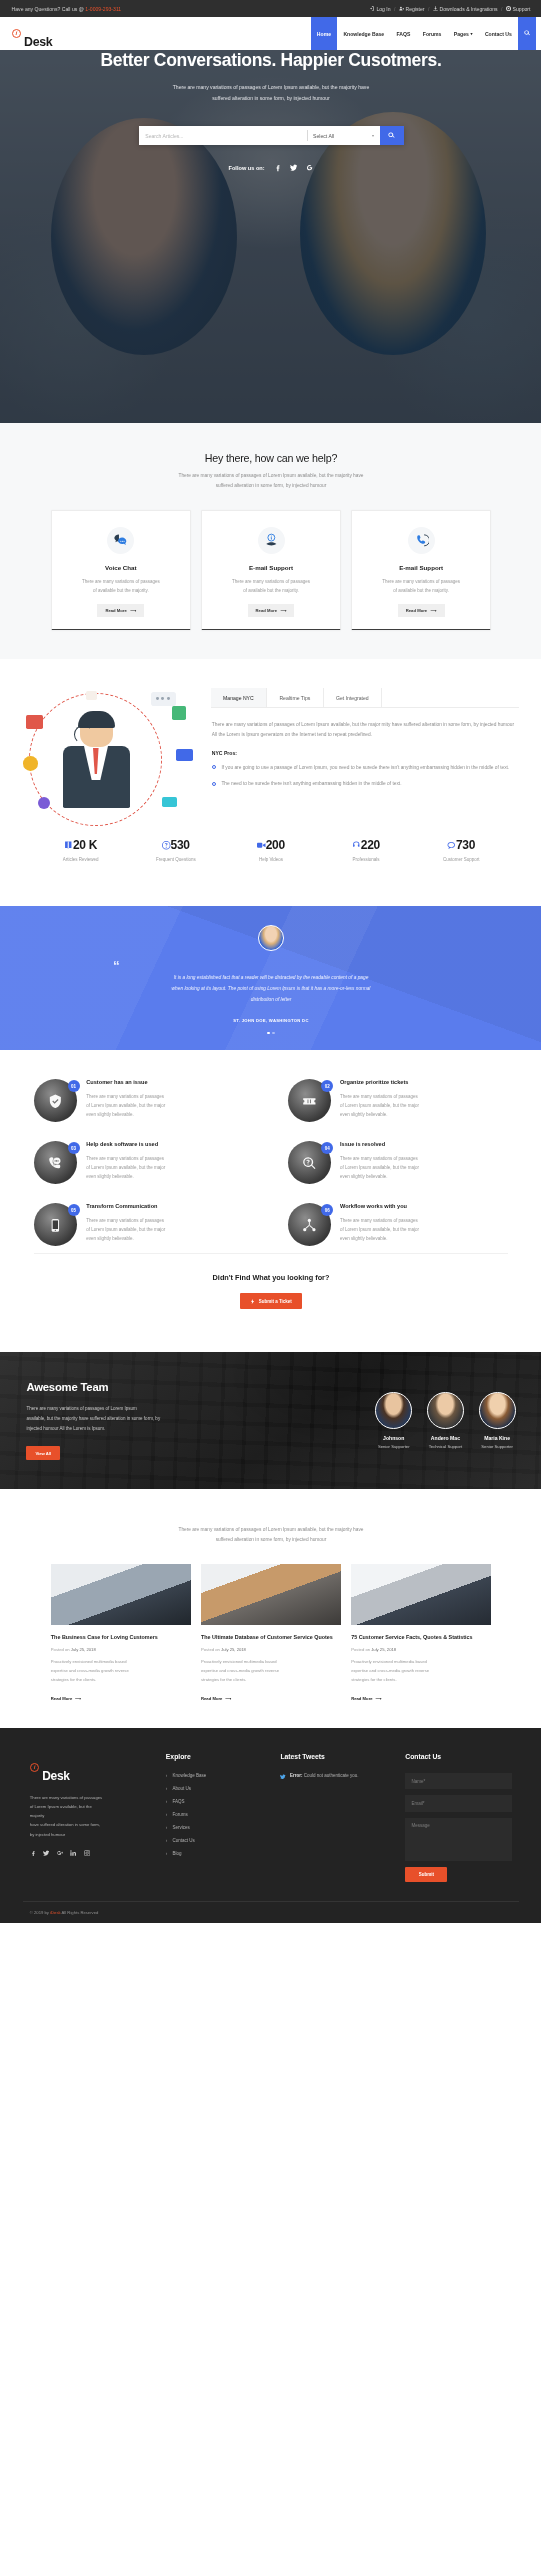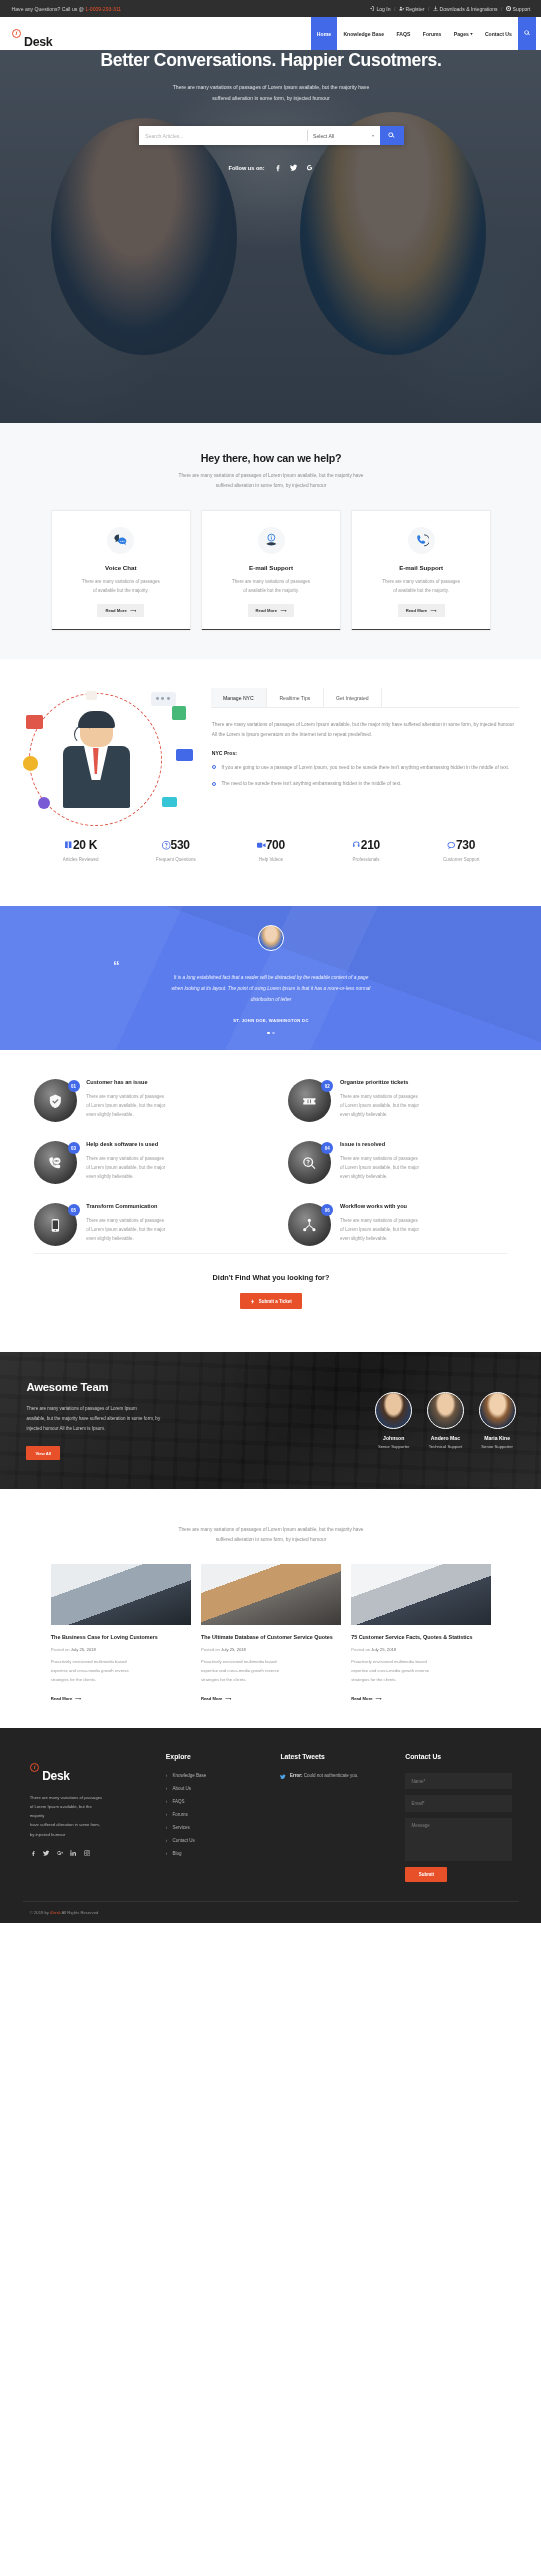--- a/index.html
+++ b/index.html
@@ -102,21 +102,21 @@
 
   .follow {
     margin-top:19px; display:flex; align-items:center; justify-content:center; gap:9px;
     color:#fff; font-size:5.6px; font-weight:bold;
   }
   .follow .sic { width:7.3px; height:7.3px; fill:#fff; }
 
   
   .sec { padding:29px 0; }
   .sec-head { text-align:center; margin-bottom:19px; }
-  .sec-title { font-size:10.7px; font-weight:bold; color:#1b1b1b; letter-spacing:-0.2px; }
+  .sec-title { font-size:10.7px; font-weight:normal; color:#1b1b1b; letter-spacing:-0.2px; }
   .sec-sub { font-size:4.8px; color:#8d8d8d; line-height:2.1; margin-top:6.8px; }
   .help-sec { background:#f7f8f9; }
 
   .cards { display:flex; gap:10.2px; justify-content:center; }
   .card {
     width:140px; background:#fff; border:0.6px solid #ececec; border-radius:1.1px;
     padding:16px 11.3px 12.4px; text-align:center; box-shadow:0 0.6px 1.7px rgba(0,0,0,.04);
     border-bottom:1.1px solid #3d3d3d;
   }
   .card-ic {
@@ -611,30 +611,30 @@
           <span class="stat-num">530</span>
         </div>
         <div class="stat-lbl">Frequent Questions</div>
       </div>
       <div class="stat">
         <div class="stat-top">
           <svg viewBox="0 0 16 16">
               <rect x="0" y="3.5" width="10" height="9" rx="1.5"></rect>
               <path d="M11 7l5-2.8v7.6L11 9V7z"></path>
             </svg>
-          <span class="stat-num">700</span>
+          <span class="stat-num">200</span>
         </div>
         <div class="stat-lbl">Help Videos</div>
       </div>
       <div class="stat">
         <div class="stat-top">
           <svg viewBox="0 0 16 16">
               <path d="M8 1a6 6 0 00-6 6v4h1.5a1.5 1.5 0 001.5-1.5v-2A1.5 1.5 0 003.5 6H3.2A4.9 4.9 0 018 2.2 4.9 4.9 0 0112.8 6h-.3A1.5 1.5 0 0011 7.5v2A1.5 1.5 0 0012.5 11H14V7a6 6 0 00-6-6z"></path>
             </svg>
-          <span class="stat-num">210</span>
+          <span class="stat-num">220</span>
         </div>
         <div class="stat-lbl">Professionals</div>
       </div>
       <div class="stat">
         <div class="stat-top">
           <svg viewBox="0 0 16 16">
               <path d="M8 2C4.1 2 1 4.5 1 7.5c0 1.7 1 3.2 2.6 4.2L2.6 15l3.5-2c.6.1 1.2.2 1.9.2 3.9 0 7-2.5 7-5.7S11.9 2 8 2zm0 1.5c3.1 0 5.5 1.9 5.5 4.2S11.1 12 8 12 2.5 10.1 2.5 7.7 4.9 3.5 8 3.5z"></path>
             </svg>
           <span class="stat-num">730</span>
         </div>

